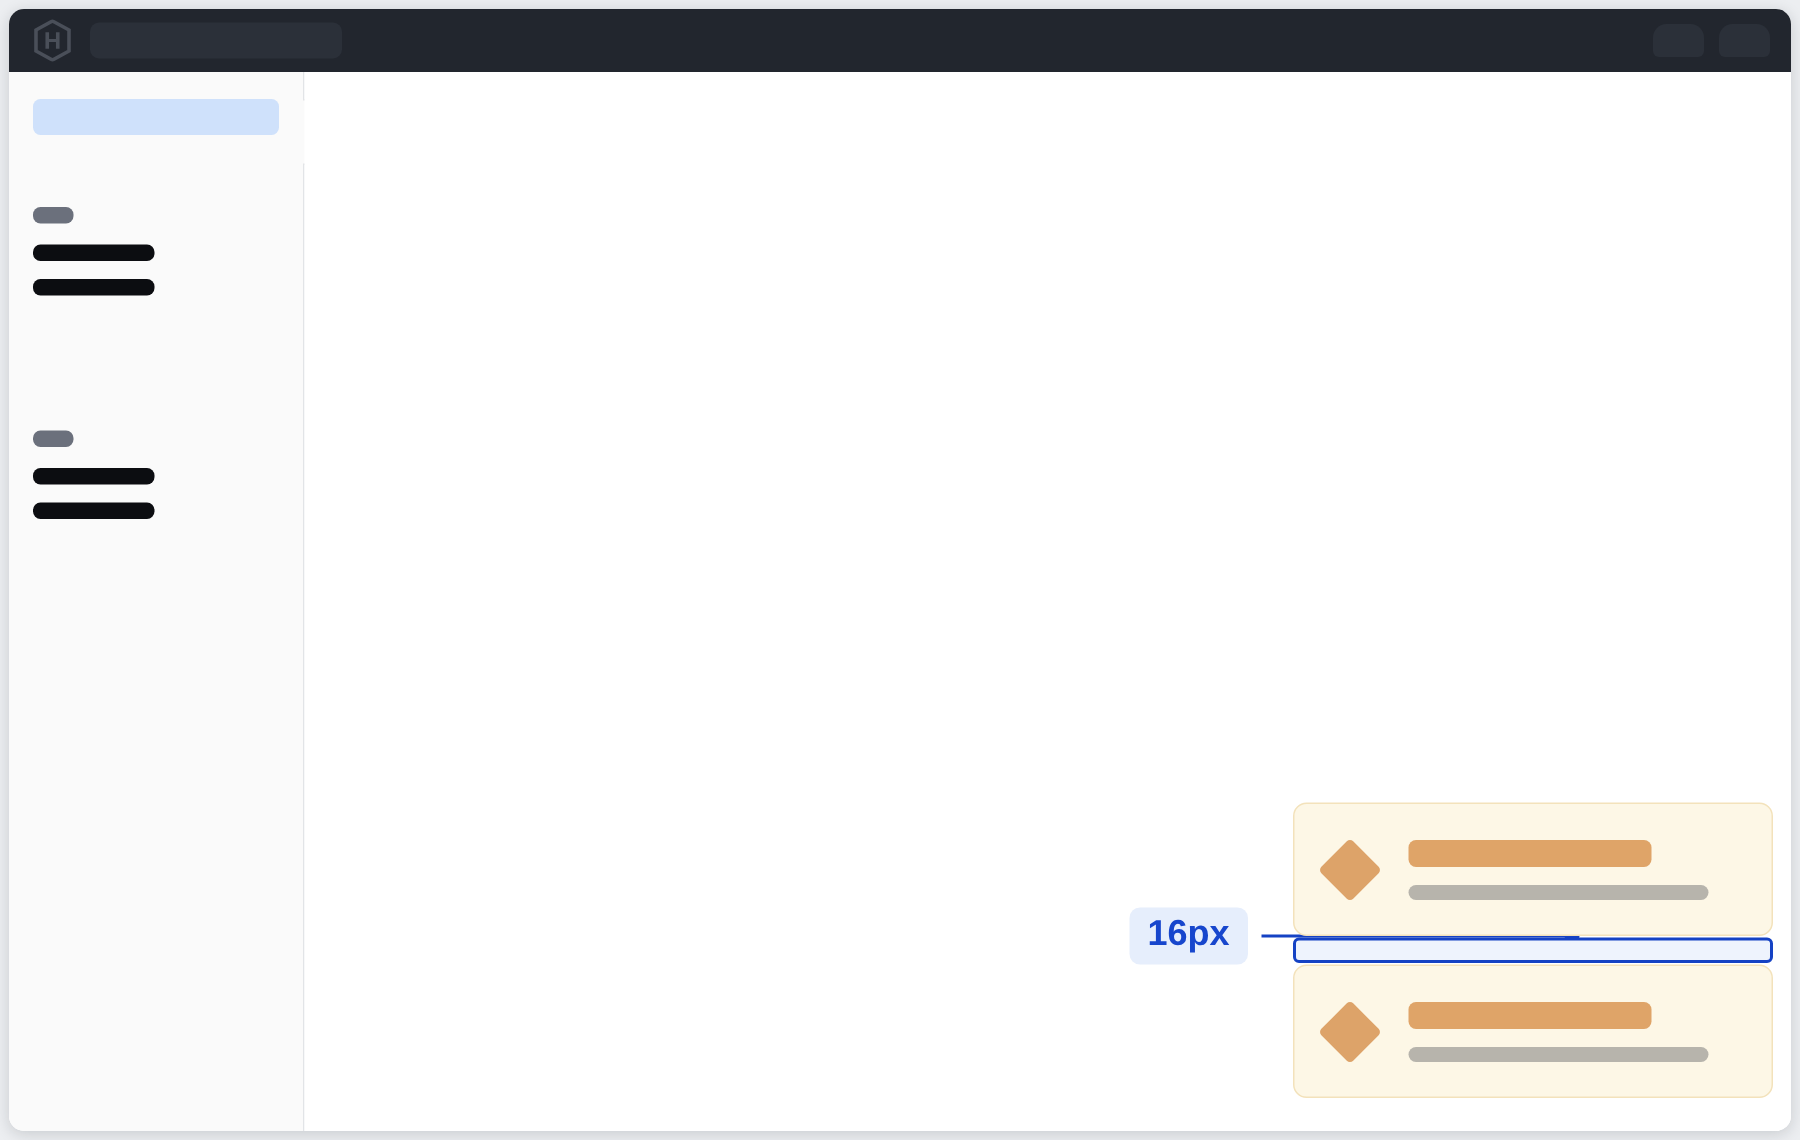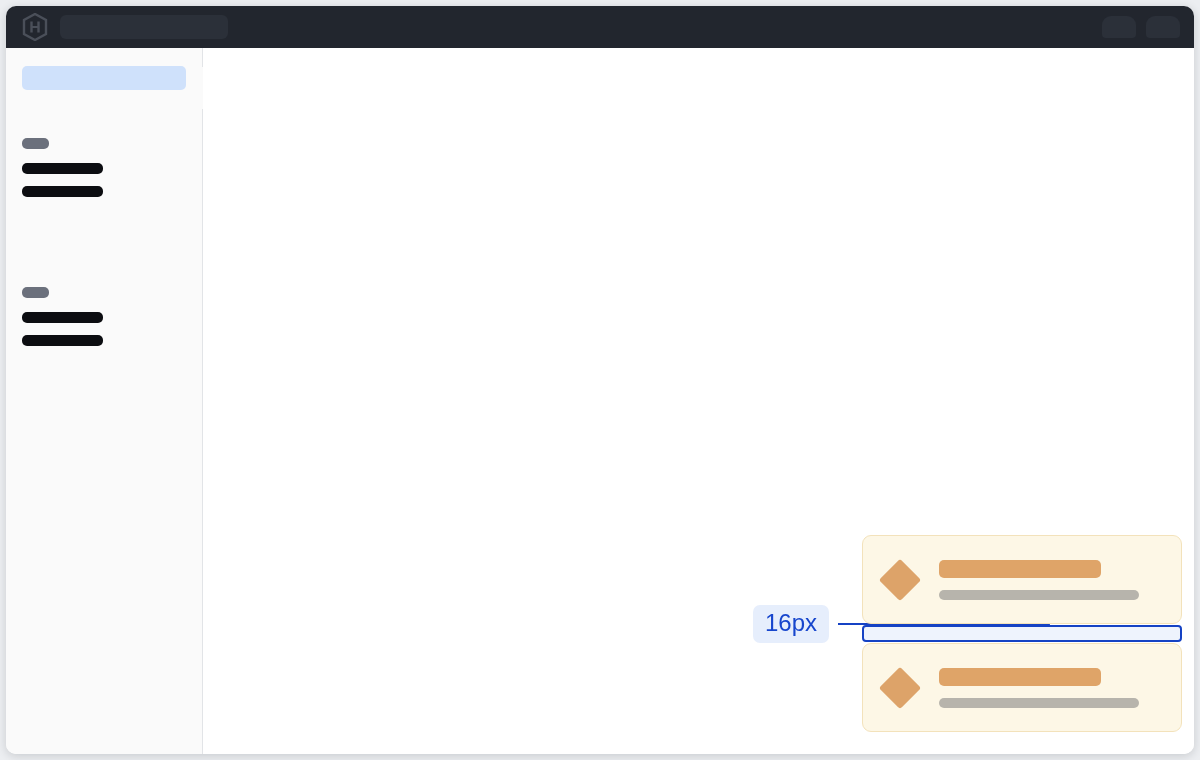--- a/index.html
+++ b/index.html
@@ -182,21 +182,21 @@
     bottom: 113px;
     display: flex;
     align-items: center;
     height: 34px;
   }
   .measure-label {
     background: #e6eefc;
     color: #1746cd;
     font-size: 24px;
     line-height: 1;
-    font-weight: 400;
+    font-weight: 700;
     padding: 6px 12px 8px 12px;
     border-radius: 7px;
     white-space: nowrap;
   }
   .leader-line {
     width: 203px;
     height: 2px;
     background: #1542c4;
     margin-left: 9px;
   }

